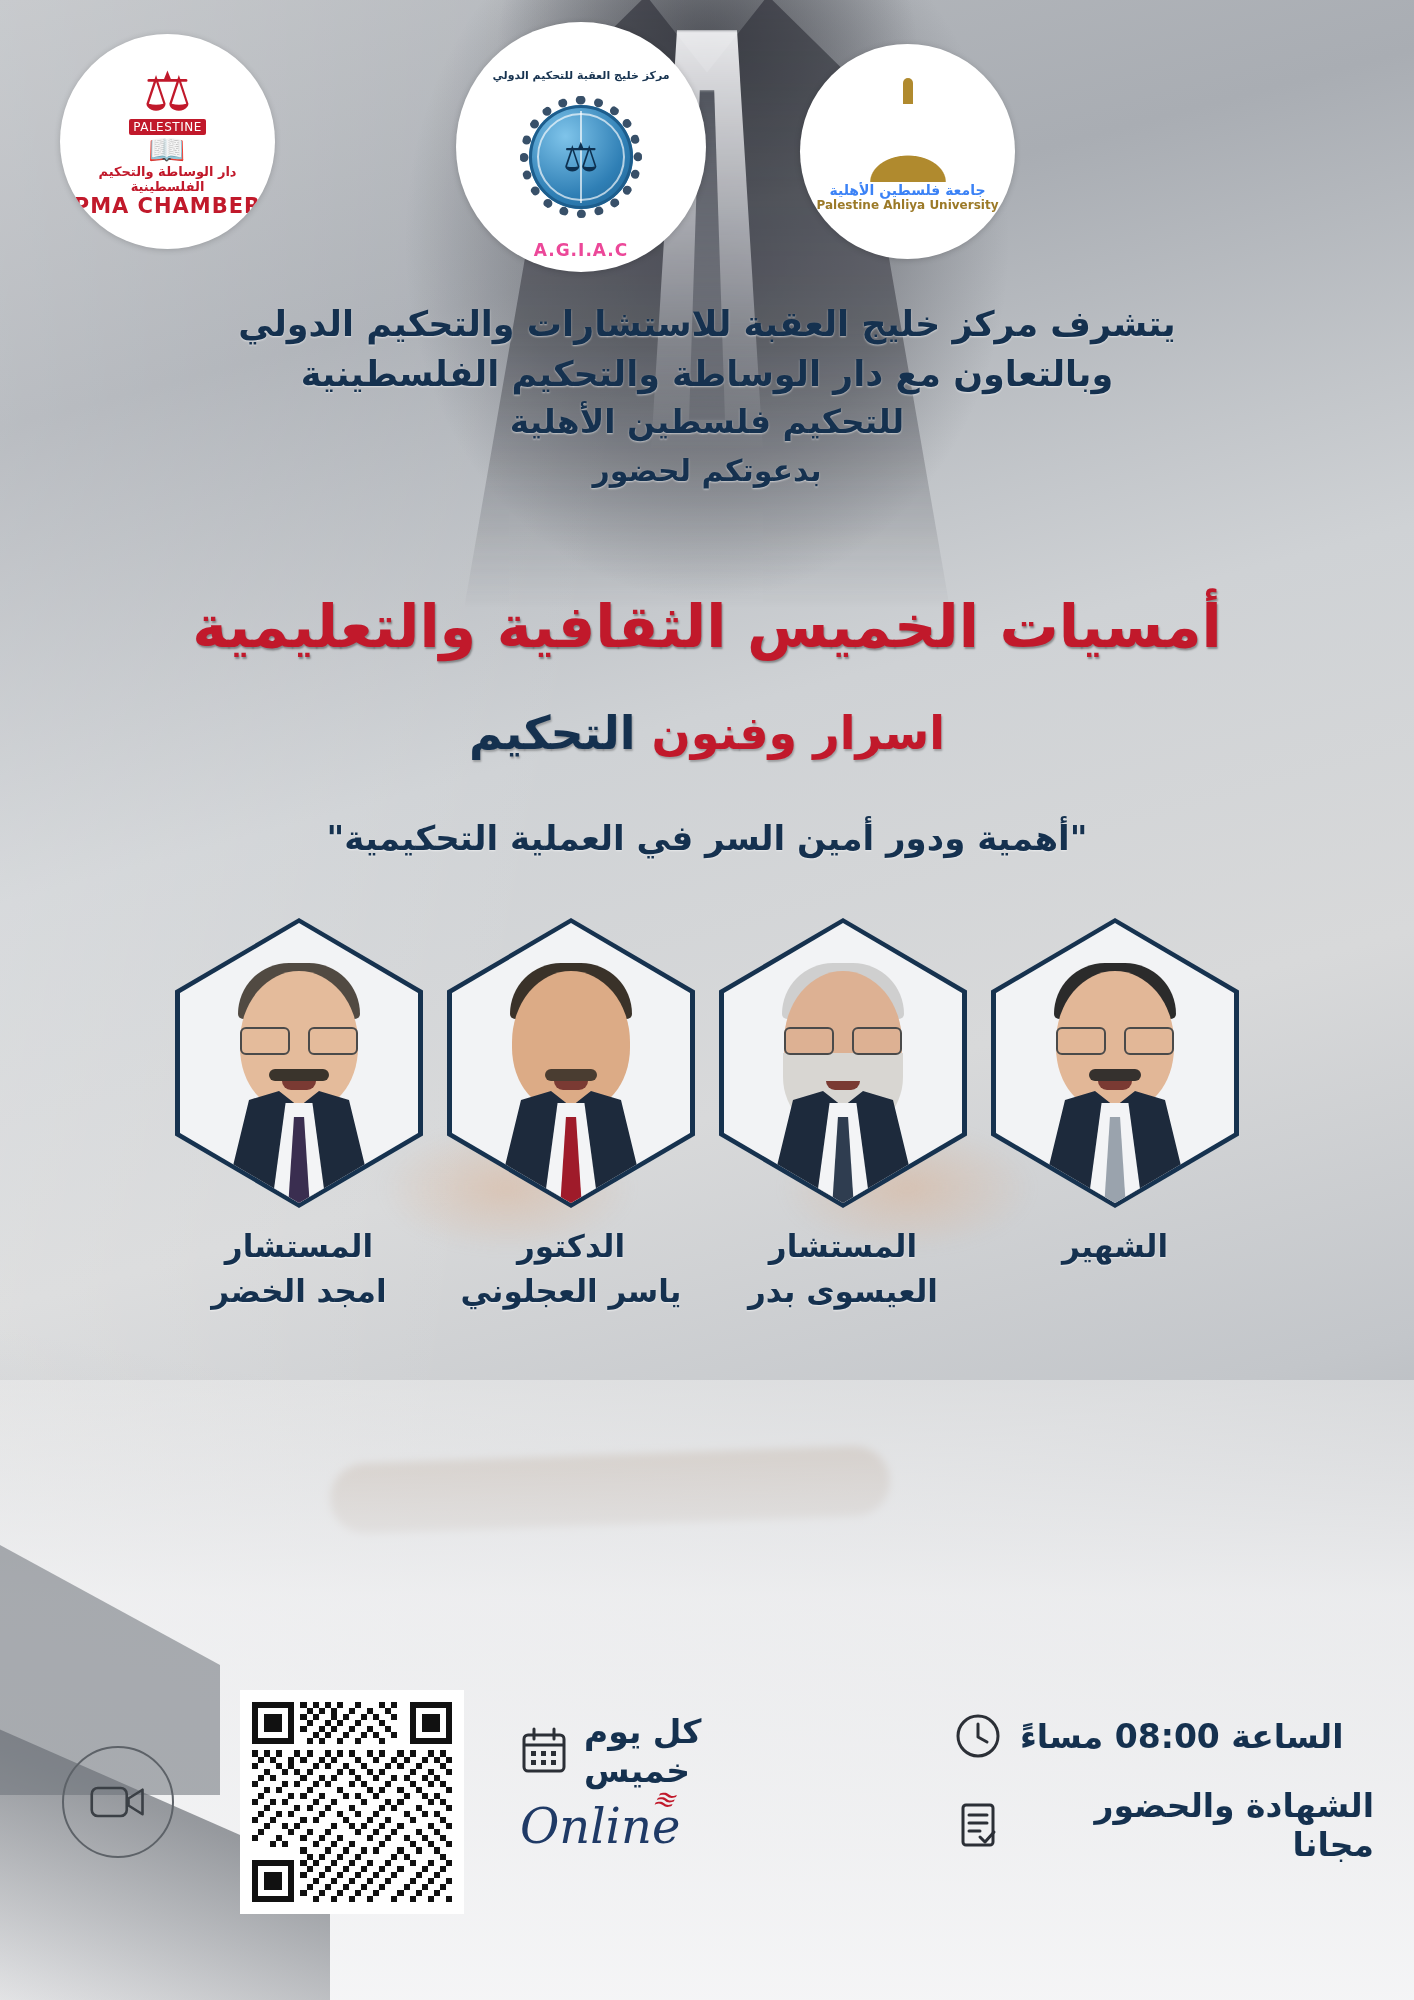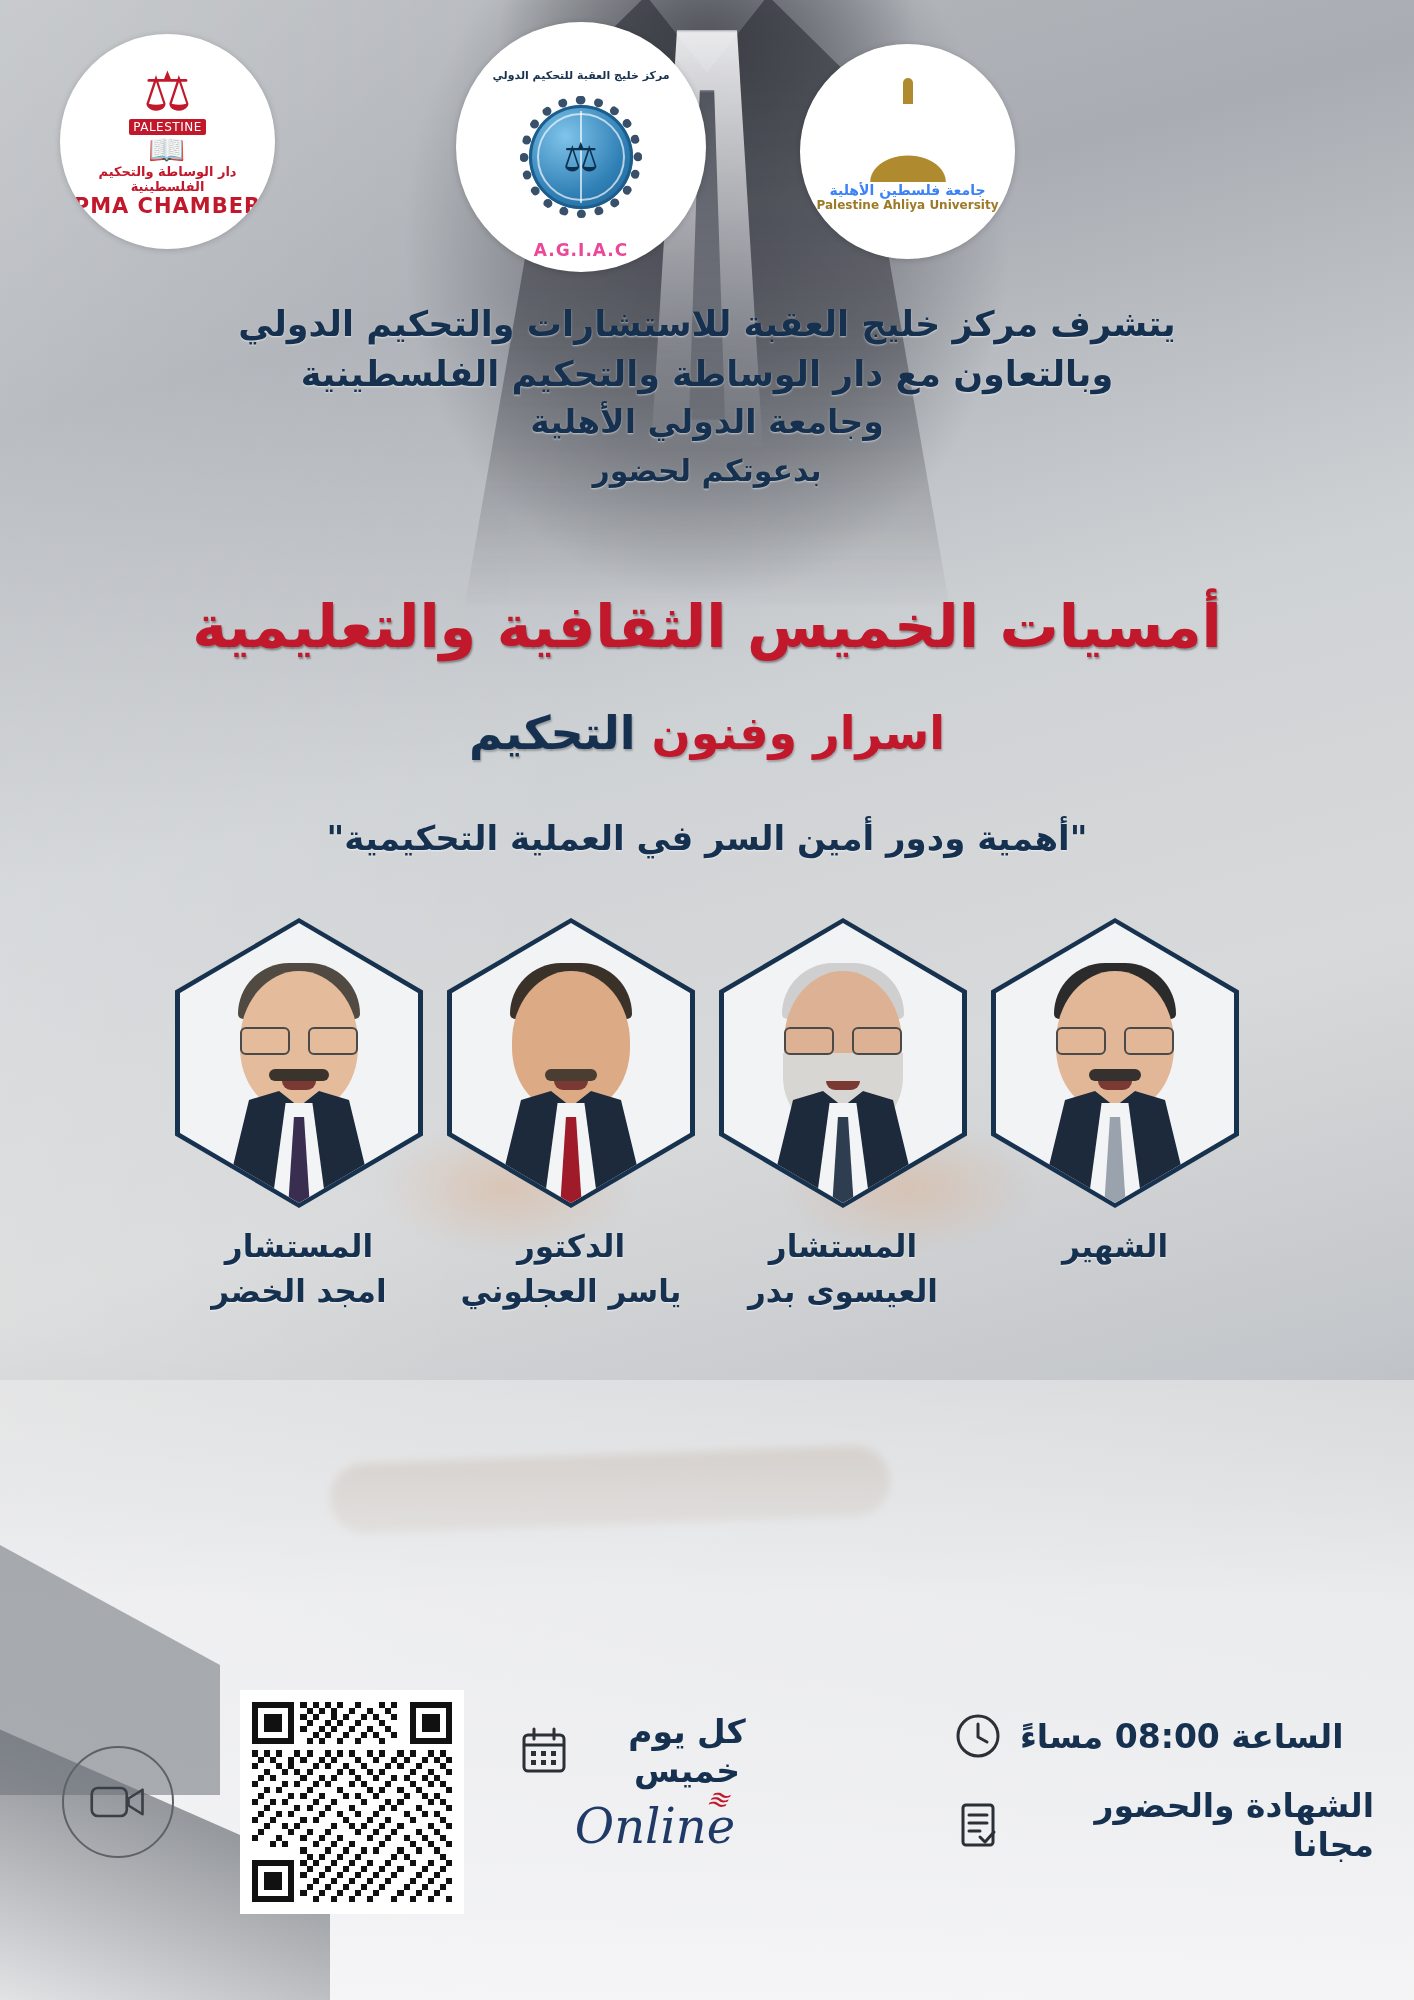--- a/index.html
+++ b/index.html
@@ -368,21 +368,21 @@
     left: 240px; top: 20px;
     width: 200px; height: 200px;
     background: #ffffff;
     padding: 12px;
   }
   .qr-canvas { width: 100%; height: 100%; }
   .online-col {
     position: absolute;
     left: 520px; top: 42px;
     width: 270px;
-    text-align: center;
+    text-align: left;
   }
   .online-row {
     display: flex; align-items: center; justify-content: flex-end; gap: 16px;
     direction: rtl;
   }
   .online-text {
     font-size: 33px; font-weight: bold; color: #15314f;
   }
   .online-word {
     margin-top: 8px;
@@ -464,21 +464,21 @@
         <div class="mosque"></div>
         <div class="ahliya-ar">جامعة فلسطين الأهلية</div>
         <div class="ahliya-en">Palestine Ahliya University</div>
       </div>
     </div>
   </div>
 
   <div class="intro">
     <div class="l1">يتشرف مركز خليج العقبة للاستشارات والتحكيم الدولي</div>
     <div class="l2">وبالتعاون مع دار الوساطة والتحكيم الفلسطينية</div>
-    <div class="l3">وجامعة الدولي الأهلية</div>
+    <div class="l3">للتحكيم فلسطين الأهلية</div>
     <div class="l4">بدعوتكم لحضور</div>
   </div>
 
   <div class="title-main">أمسيات الخميس الثقافية والتعليمية</div>
 
   <div class="title-sub">
     <span class="red">اسرار وفنون</span>
     <span>التحكيم</span>
   </div>
 

